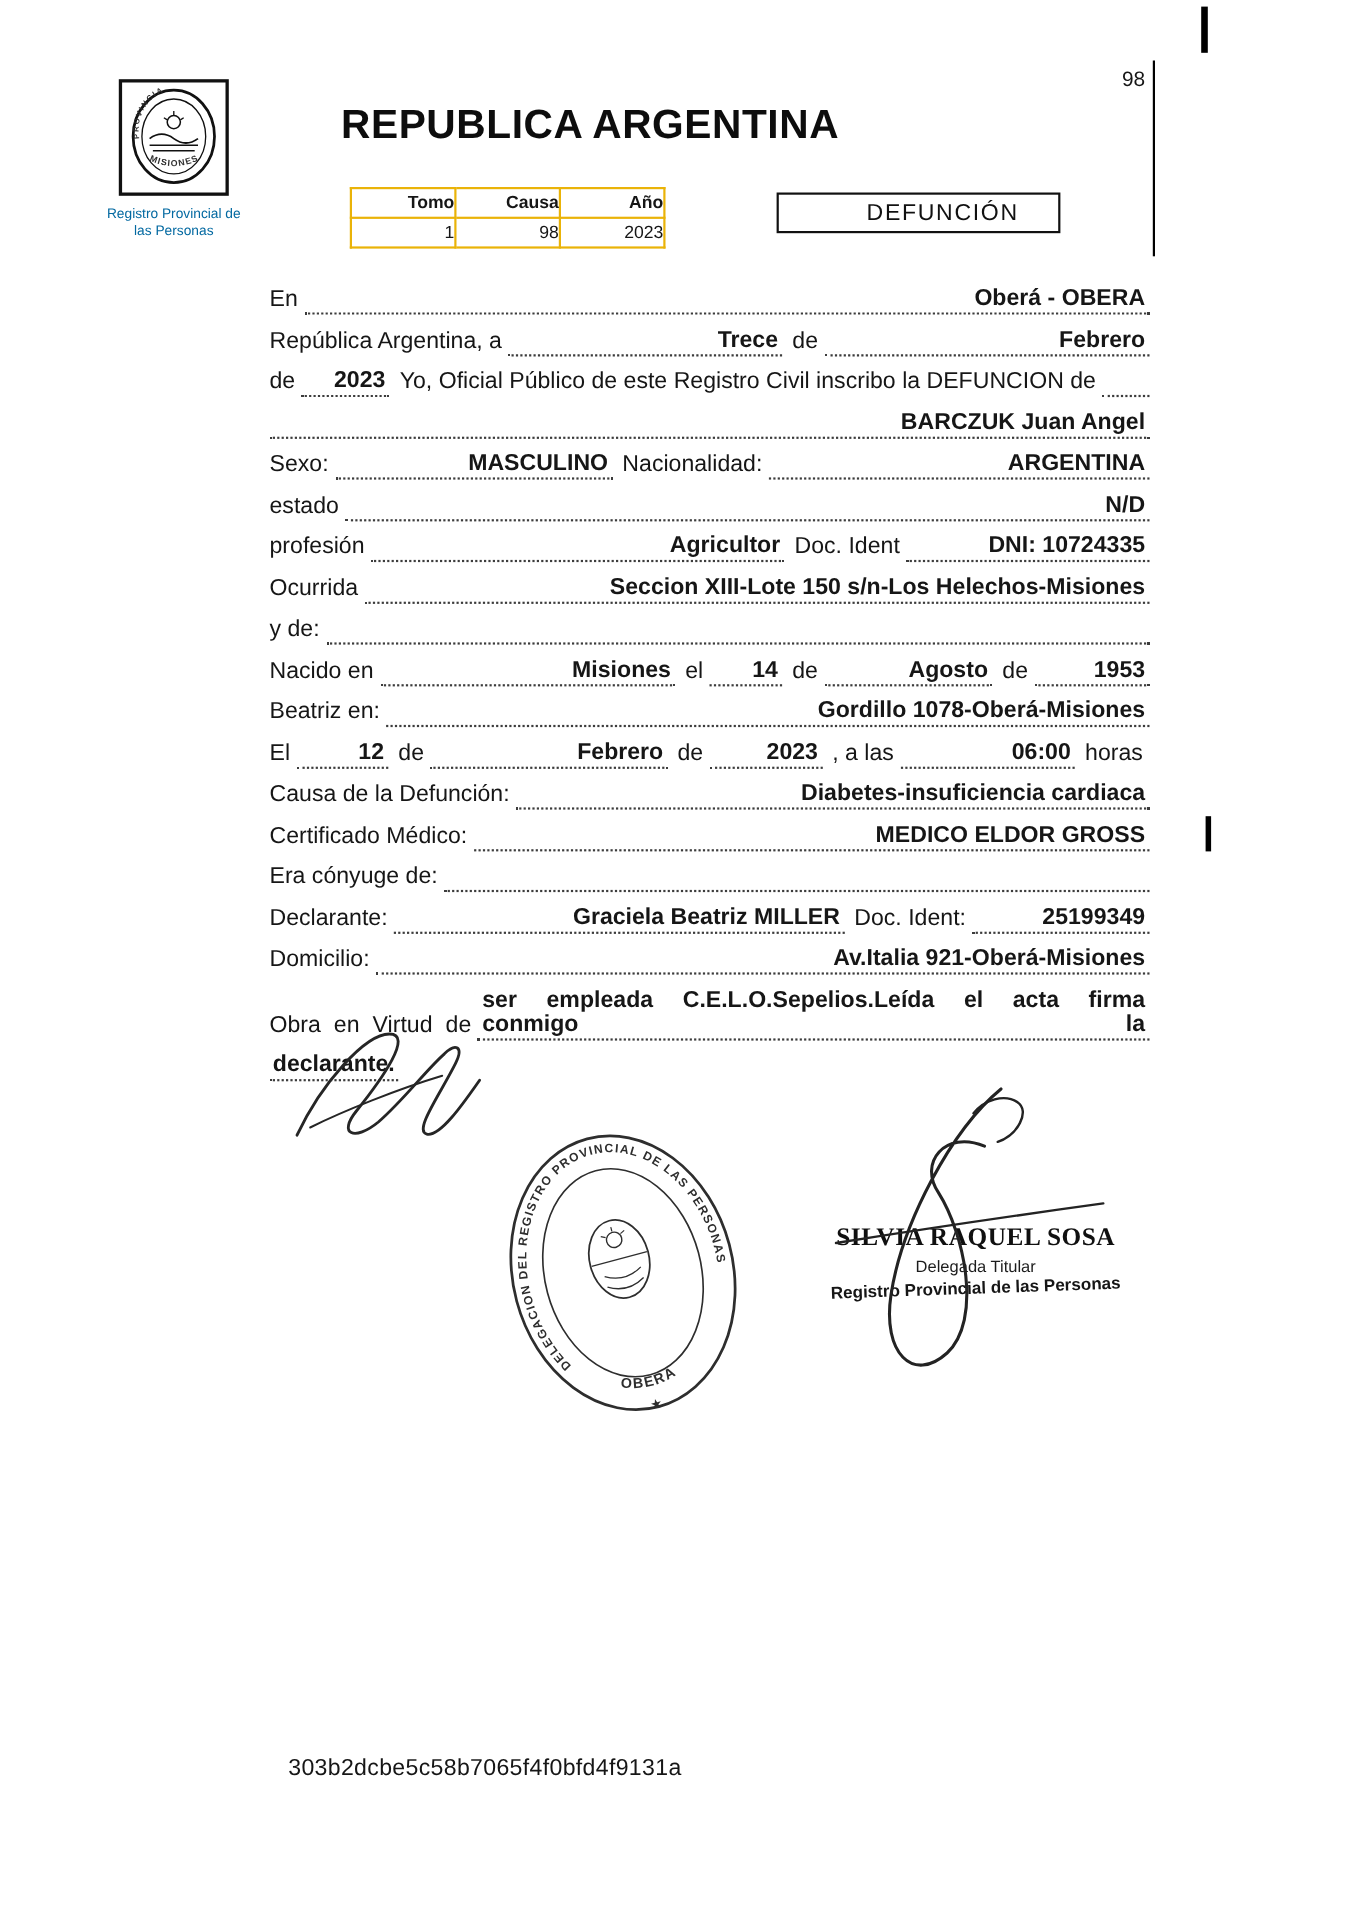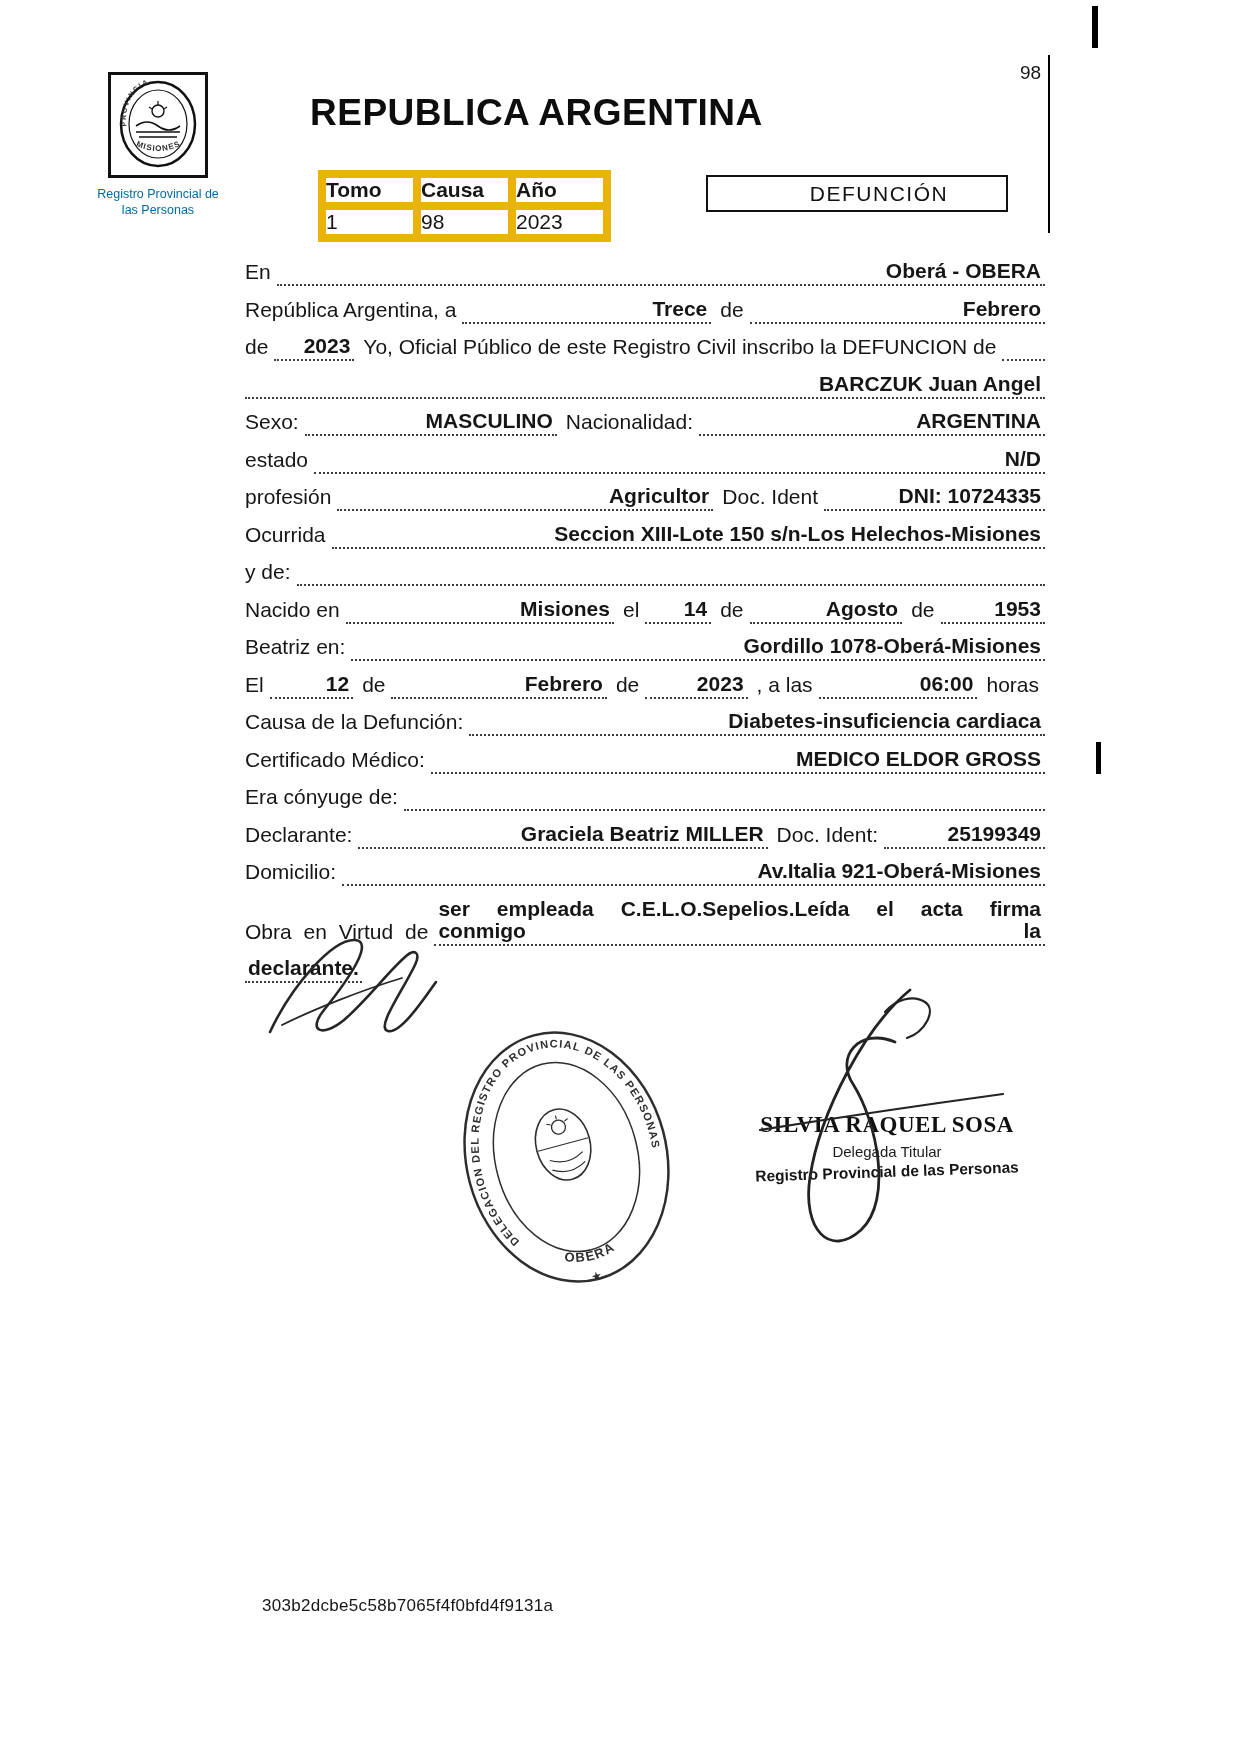--- a/index.html
+++ b/index.html
@@ -17,25 +17,25 @@
 
   .logo-box { position:absolute; top:72px; left:108px; width:100px; height:106px;
     border:3px solid #111; display:flex; align-items:center; justify-content:center; }
   .logo-caption { position:absolute; top:186px; left:70px; width:176px; text-align:center;
     font-size:12.5px; line-height:1.3; color:#0369a1; }
 
   .title { position:absolute; top:92px; left:310px; width:670px; text-align:left;
     font-size:37px; font-weight:bold; letter-spacing:0.5px; color:#0d0d0d; }
 
   .rec-table { position:absolute; top:170px; left:318px; border-collapse:collapse; }
-  .rec-table th, .rec-table td { border:8px solid #eab308; width:95px; height:27px;
-    text-align:left; font-size:21px; font-weight:normal; }
+  .rec-table th, .rec-table td { border:2px solid #eab308; width:95px; height:27px;
+    text-align:right; font-size:16px; font-weight:normal; }
   .rec-table th { font-weight:bold; }
 
-  .def-box { position:absolute; top:175px; left:706px; width:302px; height:37px;
+  .def-box { position:absolute; top:175px; left:706px; width:258px; height:37px;
     border:2px solid #111; display:flex; align-items:center; justify-content:center;
     font-size:21px; letter-spacing:1.5px; color:#111;padding-left:44px; }
 
   .form { position:absolute; top:260px; left:245px; width:800px; font-size:21px; }
   .row { display:flex; align-items:flex-end; margin-bottom:11.5px; }
   .lbl { white-space:nowrap; padding:0 6px 2px 0; flex:0 0 auto; }
   .lbl.after { padding-left:9px; }
   .fill { flex:1 1 0; border-bottom:2.5px dotted #3c3c3c; text-align:right;
     font-weight:bold; padding:0 4px 2px; min-height:24px; line-height:22px; }
   .fill.year { flex:0 0 80px; }
@@ -46,21 +46,21 @@
 
   .sig-left { position:absolute; top:930px; left:252px; z-index:2; }
   .stamp-wrap { position:absolute; top:1022px; left:452px; transform:rotate(-15deg); z-index:1; }
   .signer { position:absolute; top:1112px; left:732px; width:310px; text-align:center; z-index:2; }
   .signer .name { font-family:"Liberation Serif", serif; font-weight:bold; font-size:23px;
     letter-spacing:0.5px; color:#101010; }
   .signer .role { font-size:15px; margin-top:5px; color:#1c1c1c; }
   .signer .org { font-size:15.5px; font-weight:bold; transform:rotate(-2deg); margin-top:3px; }
   .sig-right { position:absolute; top:972px; left:735px; z-index:3; pointer-events:none; }
 
-  .footer-hash { position:absolute; top:1596px; left:262px; font-size:17px; letter-spacing:0.3px; }
+  .footer-hash { position:absolute; top:1596px; left:262px; font-size:21px; letter-spacing:0.3px; }
 
   svg text { fill:#2e2e2e; }
 </style>
 </head>
 <body>
 
 <div class="artifact art-corner"></div>
 <div class="artifact art-line"></div>
 <div class="artifact art-tick"></div>
 

